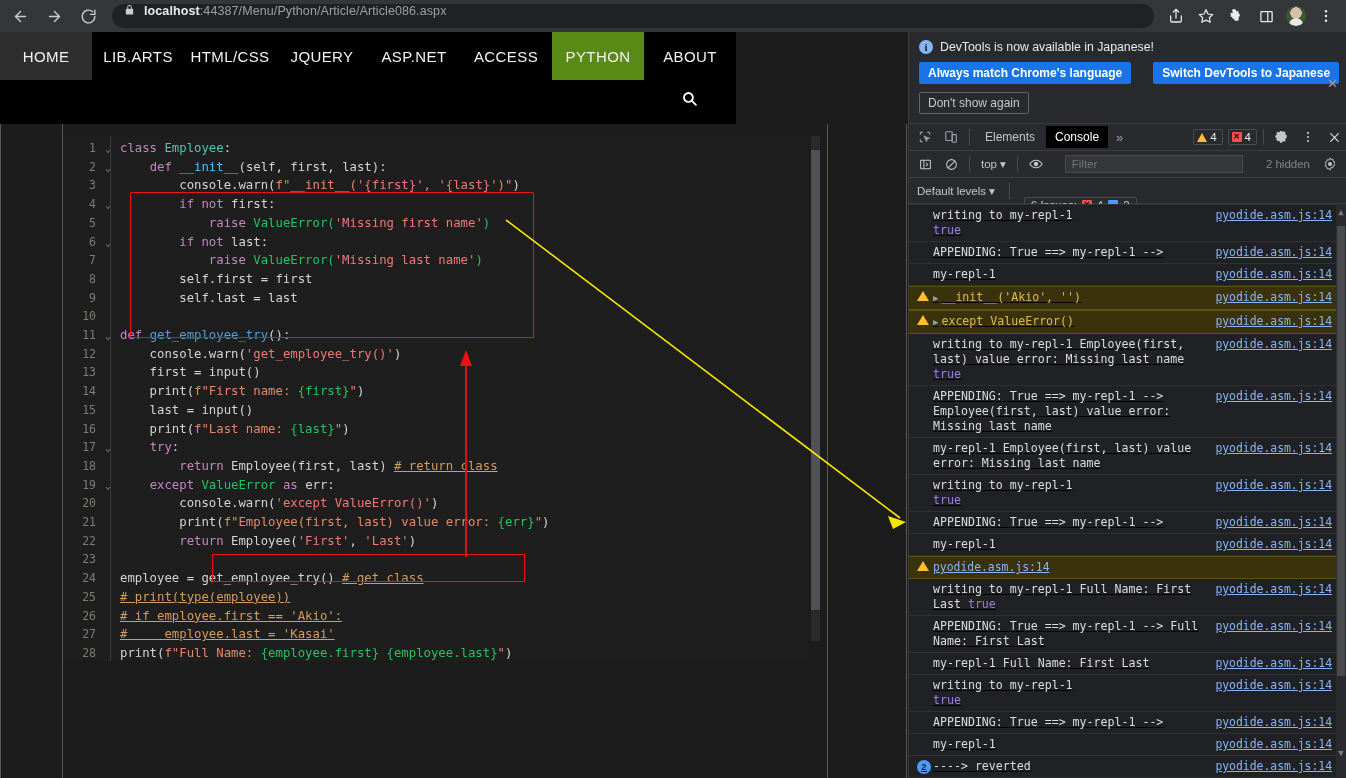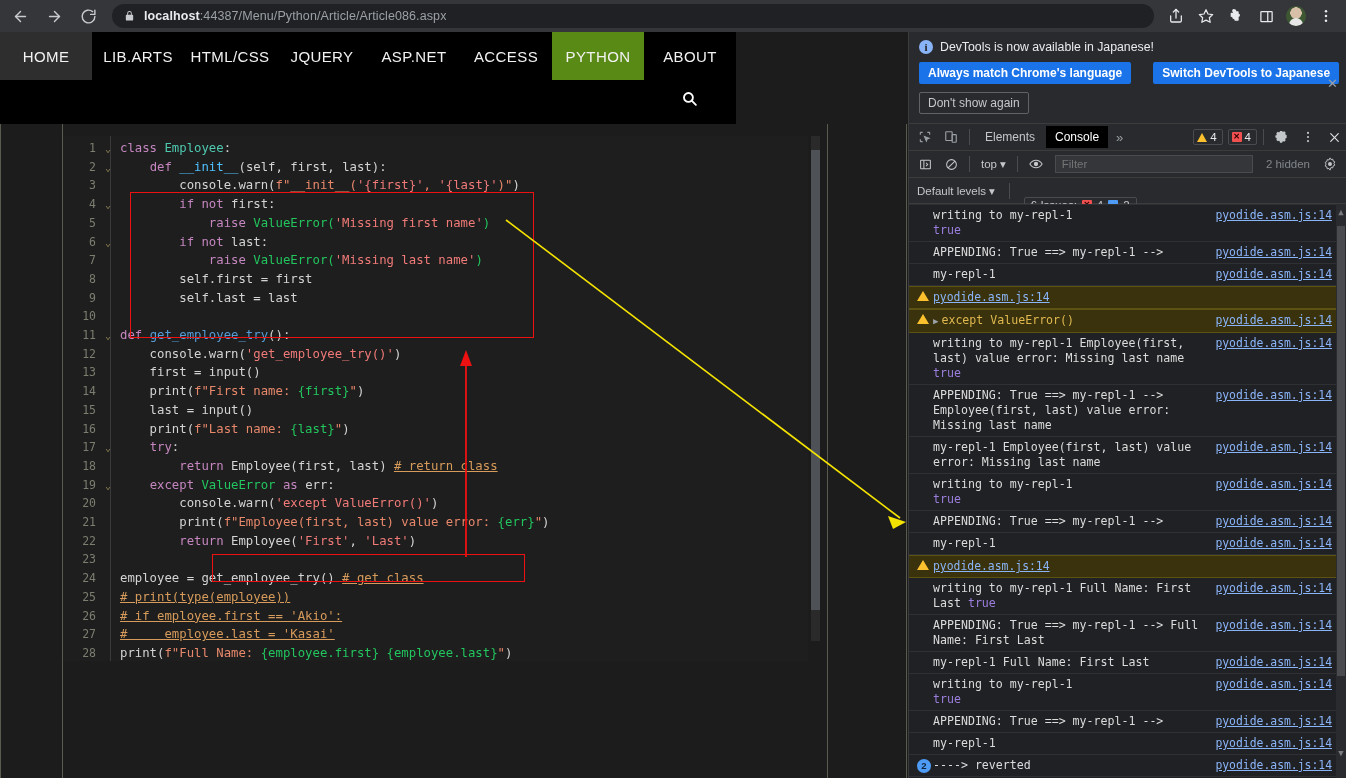--- a/index.html
+++ b/index.html
@@ -18,21 +18,21 @@
   }
   .nav-btn {
     width: 28px; height: 28px; margin-left: 6px;
     display: flex; align-items: center; justify-content: center;
     color: #c8cbcf; border-radius: 50%;
   }
   .nav-btn svg { display: block; }
   .omnibox {
     flex: 1; height: 24px; margin: 0 8px 0 10px;
     background: #202124; border-radius: 13px;
-    display: flex; align-items: center; padding: 0 12px;
+    display: flex; padding: 0 12px;
     min-width: 0;
   }
   .lock-icon { margin-right: 9px; display:flex; }
   .url-text {
     font-size: 12.5px; color: #9aa0a6; white-space: nowrap; overflow: hidden;
     letter-spacing: .1px;
   }
   .url-text b { color: #e8eaed; font-weight: 700; }
   .tb-icons { display: flex; align-items: center; gap: 2px; padding-right: 6px; }
   .tb-icon {
@@ -179,38 +179,39 @@
   .dt-filterbar {
     display: flex; align-items: center; height: 27px; background: #292a2d;
     border-bottom: 1px solid #3c3c3c; padding: 0 4px; gap: 2px;
   }
   .ctx-sel {
     color: #c4c7ca; font-size: 11.5px; display: flex; align-items: center; gap: 3px;
     padding: 0 5px;
   }
   .filter-input {
     flex: 1; height: 18px; background: #35363a; border: 1px solid #4a4b4f;
-    color: #9aa0a6; font-size: 11.5px; padding: 0 6px; margin: 0 5px;
+    color: #9aa0a6; font-size: 11.5px; padding: 0 6px; margin: 0 15px;
     font-family: "Liberation Sans", sans-serif;
   }
   .hidden-note { color: #80868b; font-size: 11.5px; padding: 0 6px; white-space: nowrap; }
 
   .dt-levelbar {
     display: flex; align-items: center; height: 26px; background: #292a2d;
     border-bottom: 1px solid #3c3c3c; padding: 0 8px; gap: 10px;
   }
   .levels { color: #c4c7ca; font-size: 11.5px; display: flex; align-items: center; gap: 3px; }
   .issues-box {
     display: flex; align-items: center; gap: 5px; font-size: 11.5px; color: #c4c7ca;
     border: 1px solid #4a4b4f; border-radius: 2px; padding: 1px 6px; margin-top: 28px;
   }
 
   .console {
     flex: 1; overflow: hidden; position: relative; background: #202124;
     font-family: "DejaVu Sans Mono", monospace;
+    text-decoration: underline;
   }
   .cline {
     display: flex; align-items: flex-start; padding: 3px 14px 3px 8px;
     border-bottom: 1px solid #2f3033; font-size: 11.6px; line-height: 15px;
     color: #dcdcdc; position: relative; min-height: 20px;
   }
   .cline.warn { background: #39320c; border-top: 1px solid #5c5213; border-bottom: 1px solid #5c5213; }
   .cline .ic { width: 16px; flex: none; display: flex; align-items: center; padding-top: 1px; }
   .cline .body { flex: 1; padding-right: 6px; word-break: break-word; }
   .cline .src {
@@ -559,20 +560,21 @@
       <div class="cline">
         <span class="ic"></span>
         <span class="body">my-repl-1</span>
         <span class="src">pyodide.asm.js:14</span>
       </div>
 
       <div class="cline warn">
         <span class="ic">
             <span class="wtri-sm"></span>
           </span>
+        <span class="body"><span class="tri">▶</span><span>__init__('Akio', '')</span></span>
         <span class="src">pyodide.asm.js:14</span>
       </div>
 
       <div class="cline warn">
         <span class="ic">
             <span class="wtri-sm"></span>
           </span>
         <span class="body"><span class="tri">▶</span><span>except ValueError()</span></span>
         <span class="src">pyodide.asm.js:14</span>
       </div>

